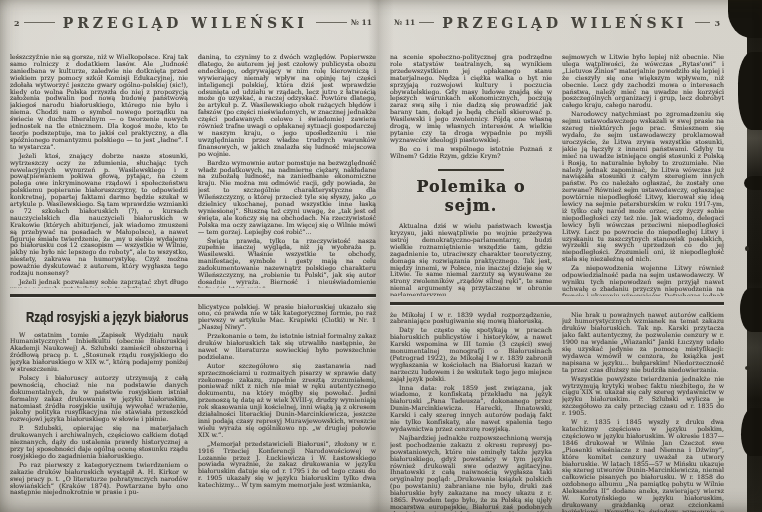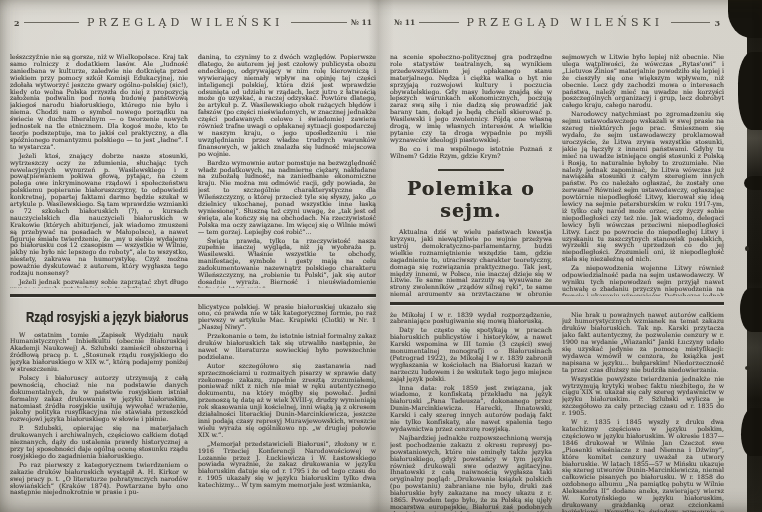--- a/index.html
+++ b/index.html
@@ -16,21 +16,21 @@
   }
   .gutter{position:absolute;left:368px;top:0;width:26px;height:512px;
     background:linear-gradient(90deg,rgba(70,65,55,0) 0%,rgba(70,65,55,.18) 40%,rgba(70,65,55,.10) 60%,rgba(70,65,55,0) 100%);}
   .page{position:absolute;top:0;height:512px;}
   #page-left{left:0;width:378px;padding:0 2px 0 10px;box-sizing:border-box;}
   #page-right{left:382px;width:360px;padding:0 18px 0 8px;box-sizing:border-box;}
 
   .pghead{display:flex;align-items:center;margin-top:17px;height:11px;color:#46443d;}
   .pghead .pnum{font-size:8px;font-weight:bold;padding:0 4px;}
   .pghead .inum{font-size:7.5px;font-weight:bold;padding:0 4px;white-space:nowrap;}
-  .pghead .ptitle{font-size:11px;font-weight:normal;letter-spacing:4px;padding:0 8px;white-space:nowrap;}
+  .pghead .ptitle{font-size:14px;font-weight:bold;letter-spacing:4px;padding:0 8px;white-space:nowrap;}
   .pghead .hrule{flex:1;height:1px;background:#6d6a61;}
 
   .upper{margin-top:26px;overflow:hidden;}
   #page-left .upper{height:234px;}
   #page-right .upper{height:242px;}
   .secrule{height:2.5px;background:#33312b;margin:6px 0 0 0;box-shadow:0 .5px .5px rgba(255,255,255,.4);}
   .lower{margin-top:7px;overflow:hidden;}
   #page-left .lower{height:226px;}
   #page-right .lower{height:218px;}
 
@@ -44,21 +44,21 @@
   }
   [data-first-flush] p:first-child{text-indent:0;}
 
   .headline-grot{
     text-align:center;margin:5px 0 7px 0;
     font-family:"Liberation Sans", sans-serif;font-weight:bold;font-size:14px;
     color:#2e2c26;white-space:nowrap;transform:scaleX(.82);transform-origin:center;
     text-shadow:0 0 .5px rgba(40,38,32,.6);
   }
   .headline-serif{
-    text-align:center;margin:6px 0 8px 0;font-weight:bold;font-size:19px;
+    text-align:center;margin:6px 0 8px 0;font-weight:bold;font-size:16px;
     letter-spacing:1px;color:#2e2c26;text-shadow:0 0 .6px rgba(40,38,32,.55);
   }
   .short-divider{width:66px;height:2.5px;background:#3a382f;margin:9px auto 2px auto;}
 
   
   .edgeband{position:absolute;right:0;top:0;width:15px;height:512px;
     background:linear-gradient(180deg,#181610 0%,#24221b 18%,#4a473e 27%,#201e18 34%,#181610 55%,#3a3830 68%,#181610 78%,#24221b 100%);}
   .blob{position:absolute;background:#16140e;}
   .blob.b1{right:0;top:0;width:34px;height:38px;border-radius:0 0 0 70% ;}
   .blob.b2{right:0;top:52px;width:24px;height:78px;border-radius:60% 0 0 55%/40% 0 0 45%;}

